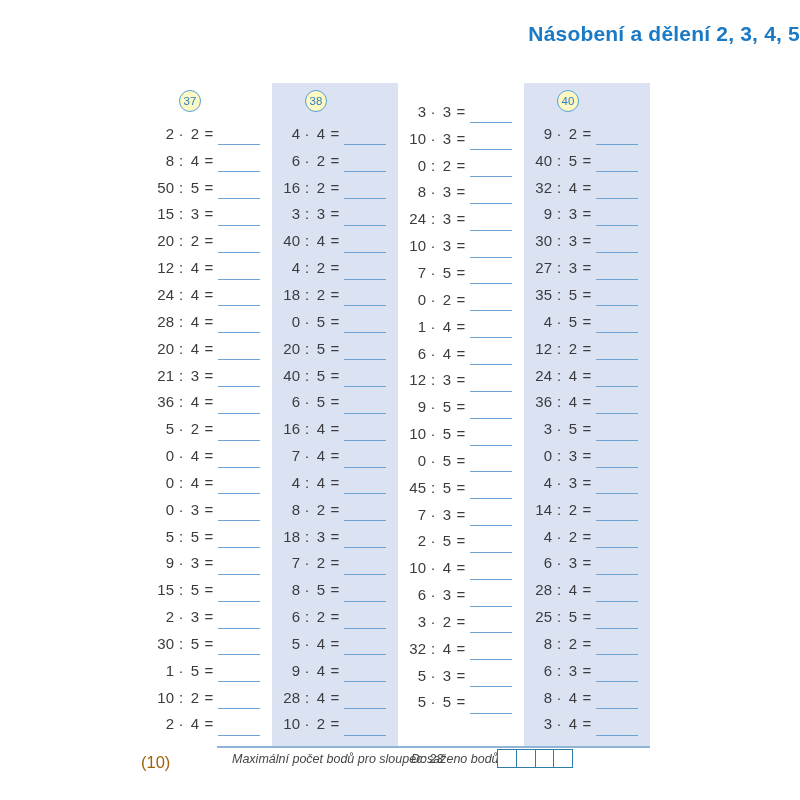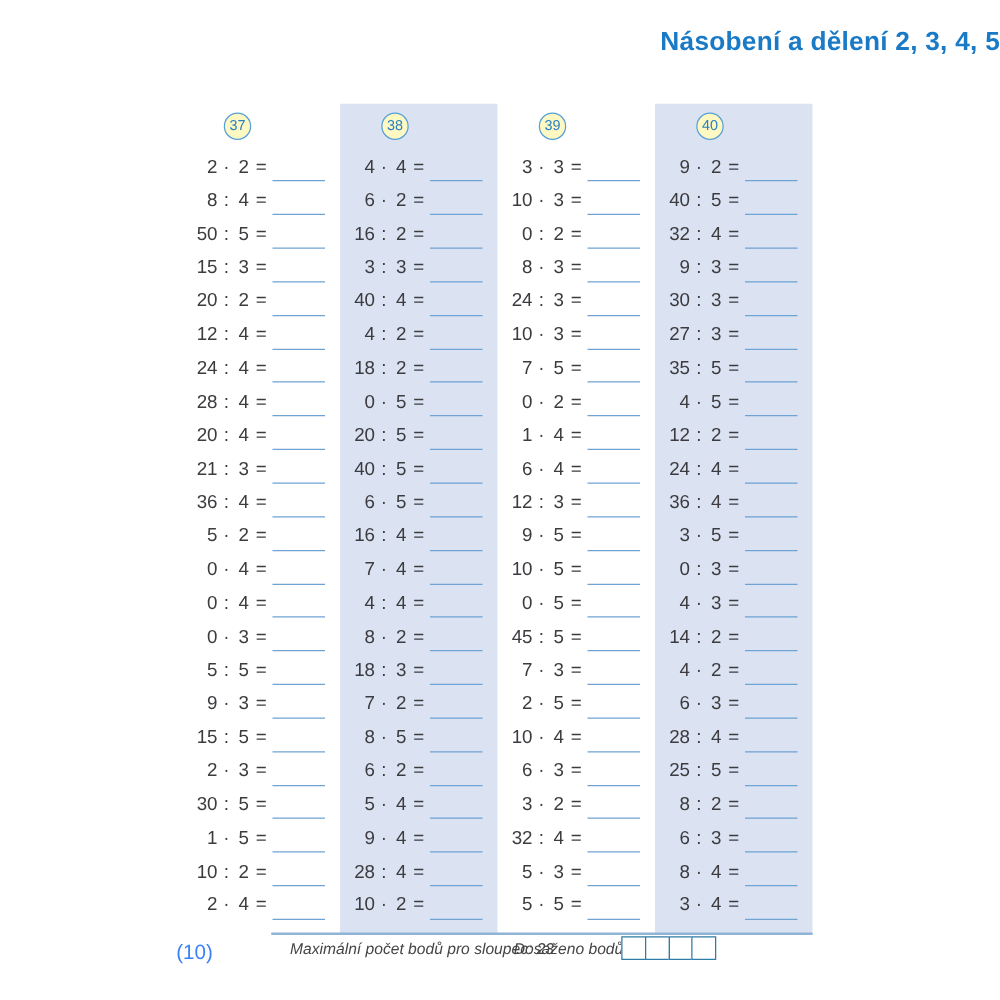--- a/index.html
+++ b/index.html
@@ -31,21 +31,21 @@
     width:42px;height:13px;margin-left:2px;margin-top:10px;
     border-bottom:1.7px solid #6fa3d4;
   }
   .footer-line{position:absolute;left:217px;top:746px;width:433px;height:2px;background:#8fb4d6;}
   .footer-text{position:absolute;top:752px;font-style:italic;font-size:12.5px;color:#454545;}
   .footer-max{left:232px;}
   .footer-achieved{left:411px;}
   .score-boxes{position:absolute;left:497px;top:749px;display:flex;}
   .score-box{width:20px;height:19px;border:1.2px solid #2f7ca8;background:#ffffff;margin-left:-1.2px;box-sizing:border-box;}
   .score-box:first-child{margin-left:0;}
-  .page-num{position:absolute;left:141px;top:753px;color:#3b82f6;font-size:16.5px;}
+  .page-num{position:absolute;left:141px;top:753px;color:#a16207;font-size:16.5px;}
 </style>
 </head>
 <body>
 
 <div class="page">
   <div class="title">Násobení a dělení 2, 3, 4, 5</div>
 
   <div class="columns">
       <div class="col">
         <div class="col-header">
@@ -469,23 +469,20 @@
               <span class="lhs">10</span>
               <span class="op">·</span>
               <span class="rhs">2</span>
               <span class="eq">=</span>
             </div>
             <div class="blank"></div>
           </div>
         </div>
       </div>
       <div class="col">
-        <div class="col-header">
-          <div class="badge">39</div>
-        </div>
         <div class="rows">
           <div class="row">
             <div class="expr">
               <span class="lhs">3</span>
               <span class="op">·</span>
               <span class="rhs">3</span>
               <span class="eq">=</span>
             </div>
             <div class="blank"></div>
           </div>

